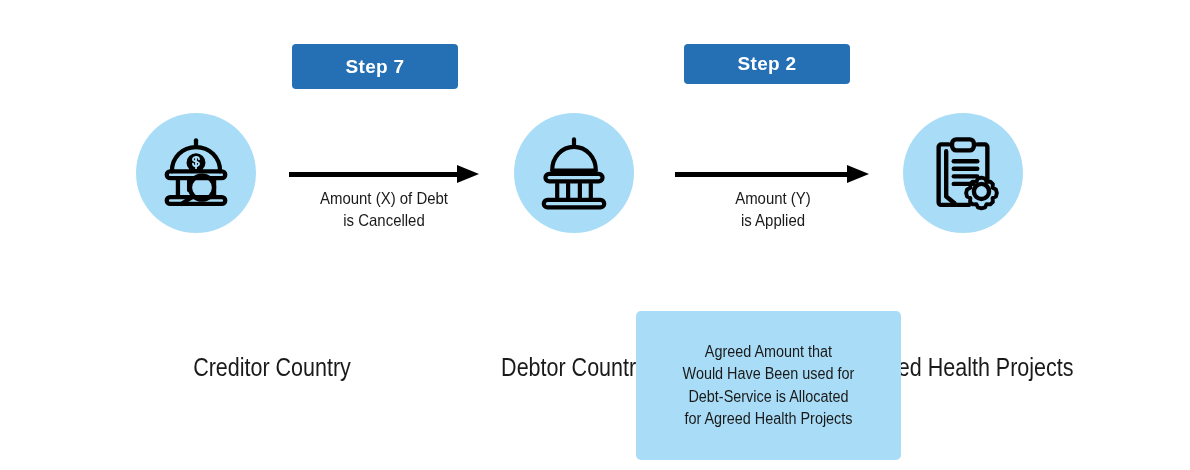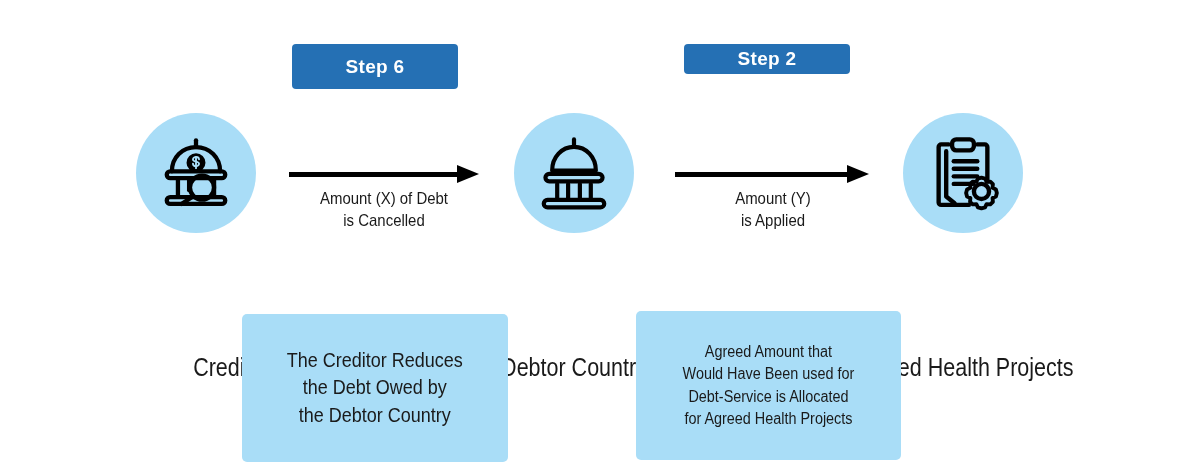--- a/index.html
+++ b/index.html
@@ -26,21 +26,21 @@
     color: #ffffff;
     font-size: 19px;
     font-weight: bold;
     letter-spacing: 0.3px;
     display: flex;
     align-items: center;
     justify-content: center;
     font-family: "Liberation Sans", sans-serif;
   }
   #step1-badge { left: 292px; top: 44px; width: 166px; height: 45px; }
-  #step2-badge { left: 684px; top: 44px; width: 166px; height: 30px; }
+  #step2-badge { left: 684px; top: 44px; width: 166px; height: 40px; }
 
   
   .node { position: absolute; }
   .node-circle {
     position: absolute;
     width: 120px;
     height: 120px;
     border-radius: 50%;
     background: #a9ddf7;
     display: flex;
@@ -125,21 +125,21 @@
     font-size: 16px;
   }
   .caption-text { transform: scaleX(0.9); white-space: pre-line; }
 </style>
 </head>
 <body>
 
 <div id="canvas">
 
   <div id="step1-badge" class="step-badge">
-    <span>Step 6</span>
+    <span>Step 7</span>
   </div>
 
   <div id="step2-badge" class="step-badge">
     <span>Step 2</span>
   </div>
 
   <div id="node-creditor" class="node">
     <div class="node-circle">
       <span>
         <svg width="86" height="86" viewBox="0 0 100 100" fill="none" stroke="#000000" stroke-width="5" stroke-linecap="round" stroke-linejoin="round">
@@ -228,25 +228,20 @@
 
   <div id="arrow2" class="arrow-group">
     <div class="arrow-line"></div>
     <div class="arrow-head"></div>
     <div class="arrow-label">
       <div>Amount (Y)</div>
       <div>is Applied</div>
     </div>
   </div>
 
-  <div id="caption-1" class="caption-box">
-    <div class="caption-text">The Creditor Reduces
-the Debt Owed by
-the Debtor Country</div>
-  </div>
 
   <div id="caption-2" class="caption-box">
     <div class="caption-text">Agreed Amount that
 Would Have Been used for
 Debt-Service is Allocated
 for Agreed Health Projects</div>
   </div>
 
 </div>
 

